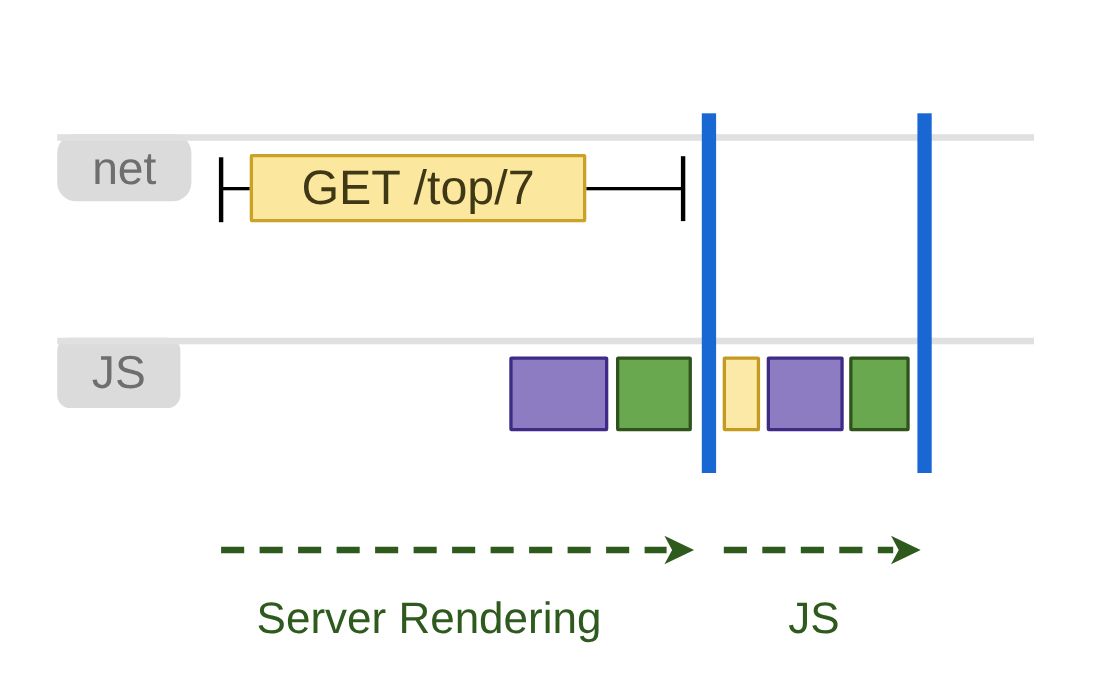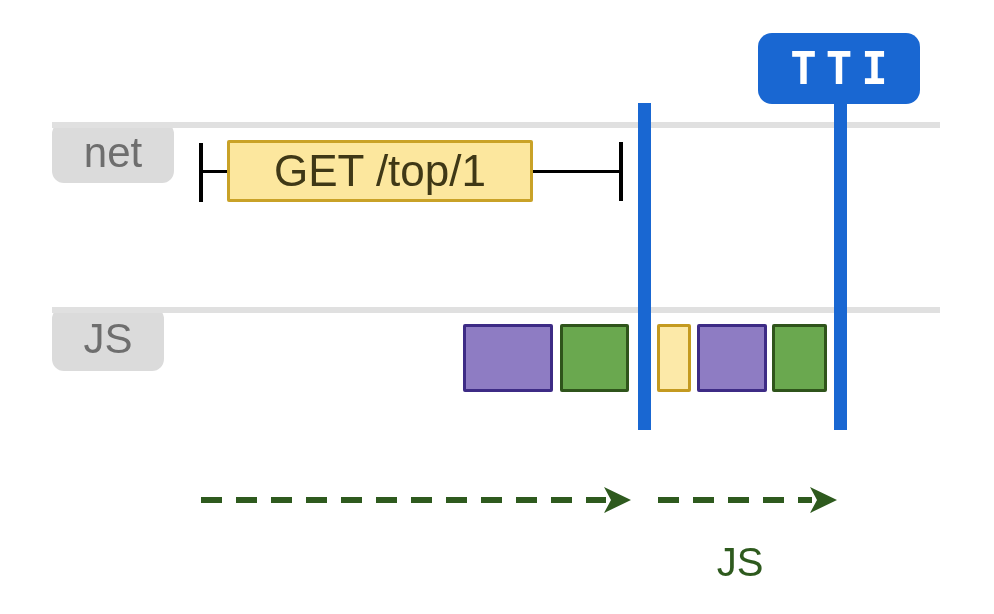--- a/index.html
+++ b/index.html
@@ -47,21 +47,21 @@
   .lane-tab{
     position:absolute;
     left:52px;
     background:#DBDBDB;
     border-radius:12px;
     color:#6E6E6E;
     font-size:42px;
     display:flex;align-items:center;justify-content:center;
     z-index:1;
   }
-  .lane-tab.net{top:122px;width:122px;height:61px;}
+  .lane-tab.net{top:122px;width:122px;height:61px;border-radius:17px;}
   .lane-tab.js{top:307px;width:112px;height:64px;}
   
   .whisker-tick{
     position:absolute;width:4px;background:#000000;z-index:3;
   }
   .whisker-line{
     position:absolute;height:3px;background:#000000;z-index:3;
   }
   .request-box{
     position:absolute;
@@ -105,45 +105,45 @@
     z-index:2;
   }
   .phase-label.server{left:190px;width:400px;}
   .phase-label.js{left:650px;width:180px;}
 </style>
 </head>
 <body>
 
 <div id="stage">
 
-  <div class="badge tti">TTI</div>
 
   <div class="marker-bar fcp"></div>
   <div class="marker-bar tti"></div>
 
   <div class="lane-tab net">net</div>
   <div class="lane-line net"></div>
 
   <div class="whisker-tick" style="left:199px;top:143px;height:59px;"></div>
   <div class="whisker-line" style="left:202px;top:170px;width:25px;"></div>
-  <div class="request-box">GET /top/1</div>
+  <div class="request-box">GET /top/7</div>
   <div class="whisker-line" style="left:533px;top:170px;width:88px;"></div>
   <div class="whisker-tick" style="left:619px;top:142px;height:59px;"></div>
 
   <div class="lane-tab js">JS</div>
   <div class="lane-line js"></div>
 
   <div class="block purple b1"></div>
   <div class="block green  b2"></div>
   <div class="block yellow b3"></div>
   <div class="block purple b4"></div>
   <div class="block green  b5"></div>
 
   <svg id="phase-arrows" viewBox="0 0 994 60" xmlns="http://www.w3.org/2000/svg">
     <line x1="201" y1="30" x2="606" y2="30" stroke="#2E5A1E" stroke-width="6" stroke-dasharray="21 14"></line>
     <path d="M 604 17 L 631 30 L 604 43 L 611 30 Z" fill="#2E5A1E"></path>
     <line x1="658" y1="30" x2="812" y2="30" stroke="#2E5A1E" stroke-width="6" stroke-dasharray="21 14"></line>
     <path d="M 810 17 L 837 30 L 810 43 L 817 30 Z" fill="#2E5A1E"></path>
   </svg>
 
+  <div class="phase-label server">Server Rendering</div>
   <div class="phase-label js">JS</div>
 
 </div>
 
 </body></html>

